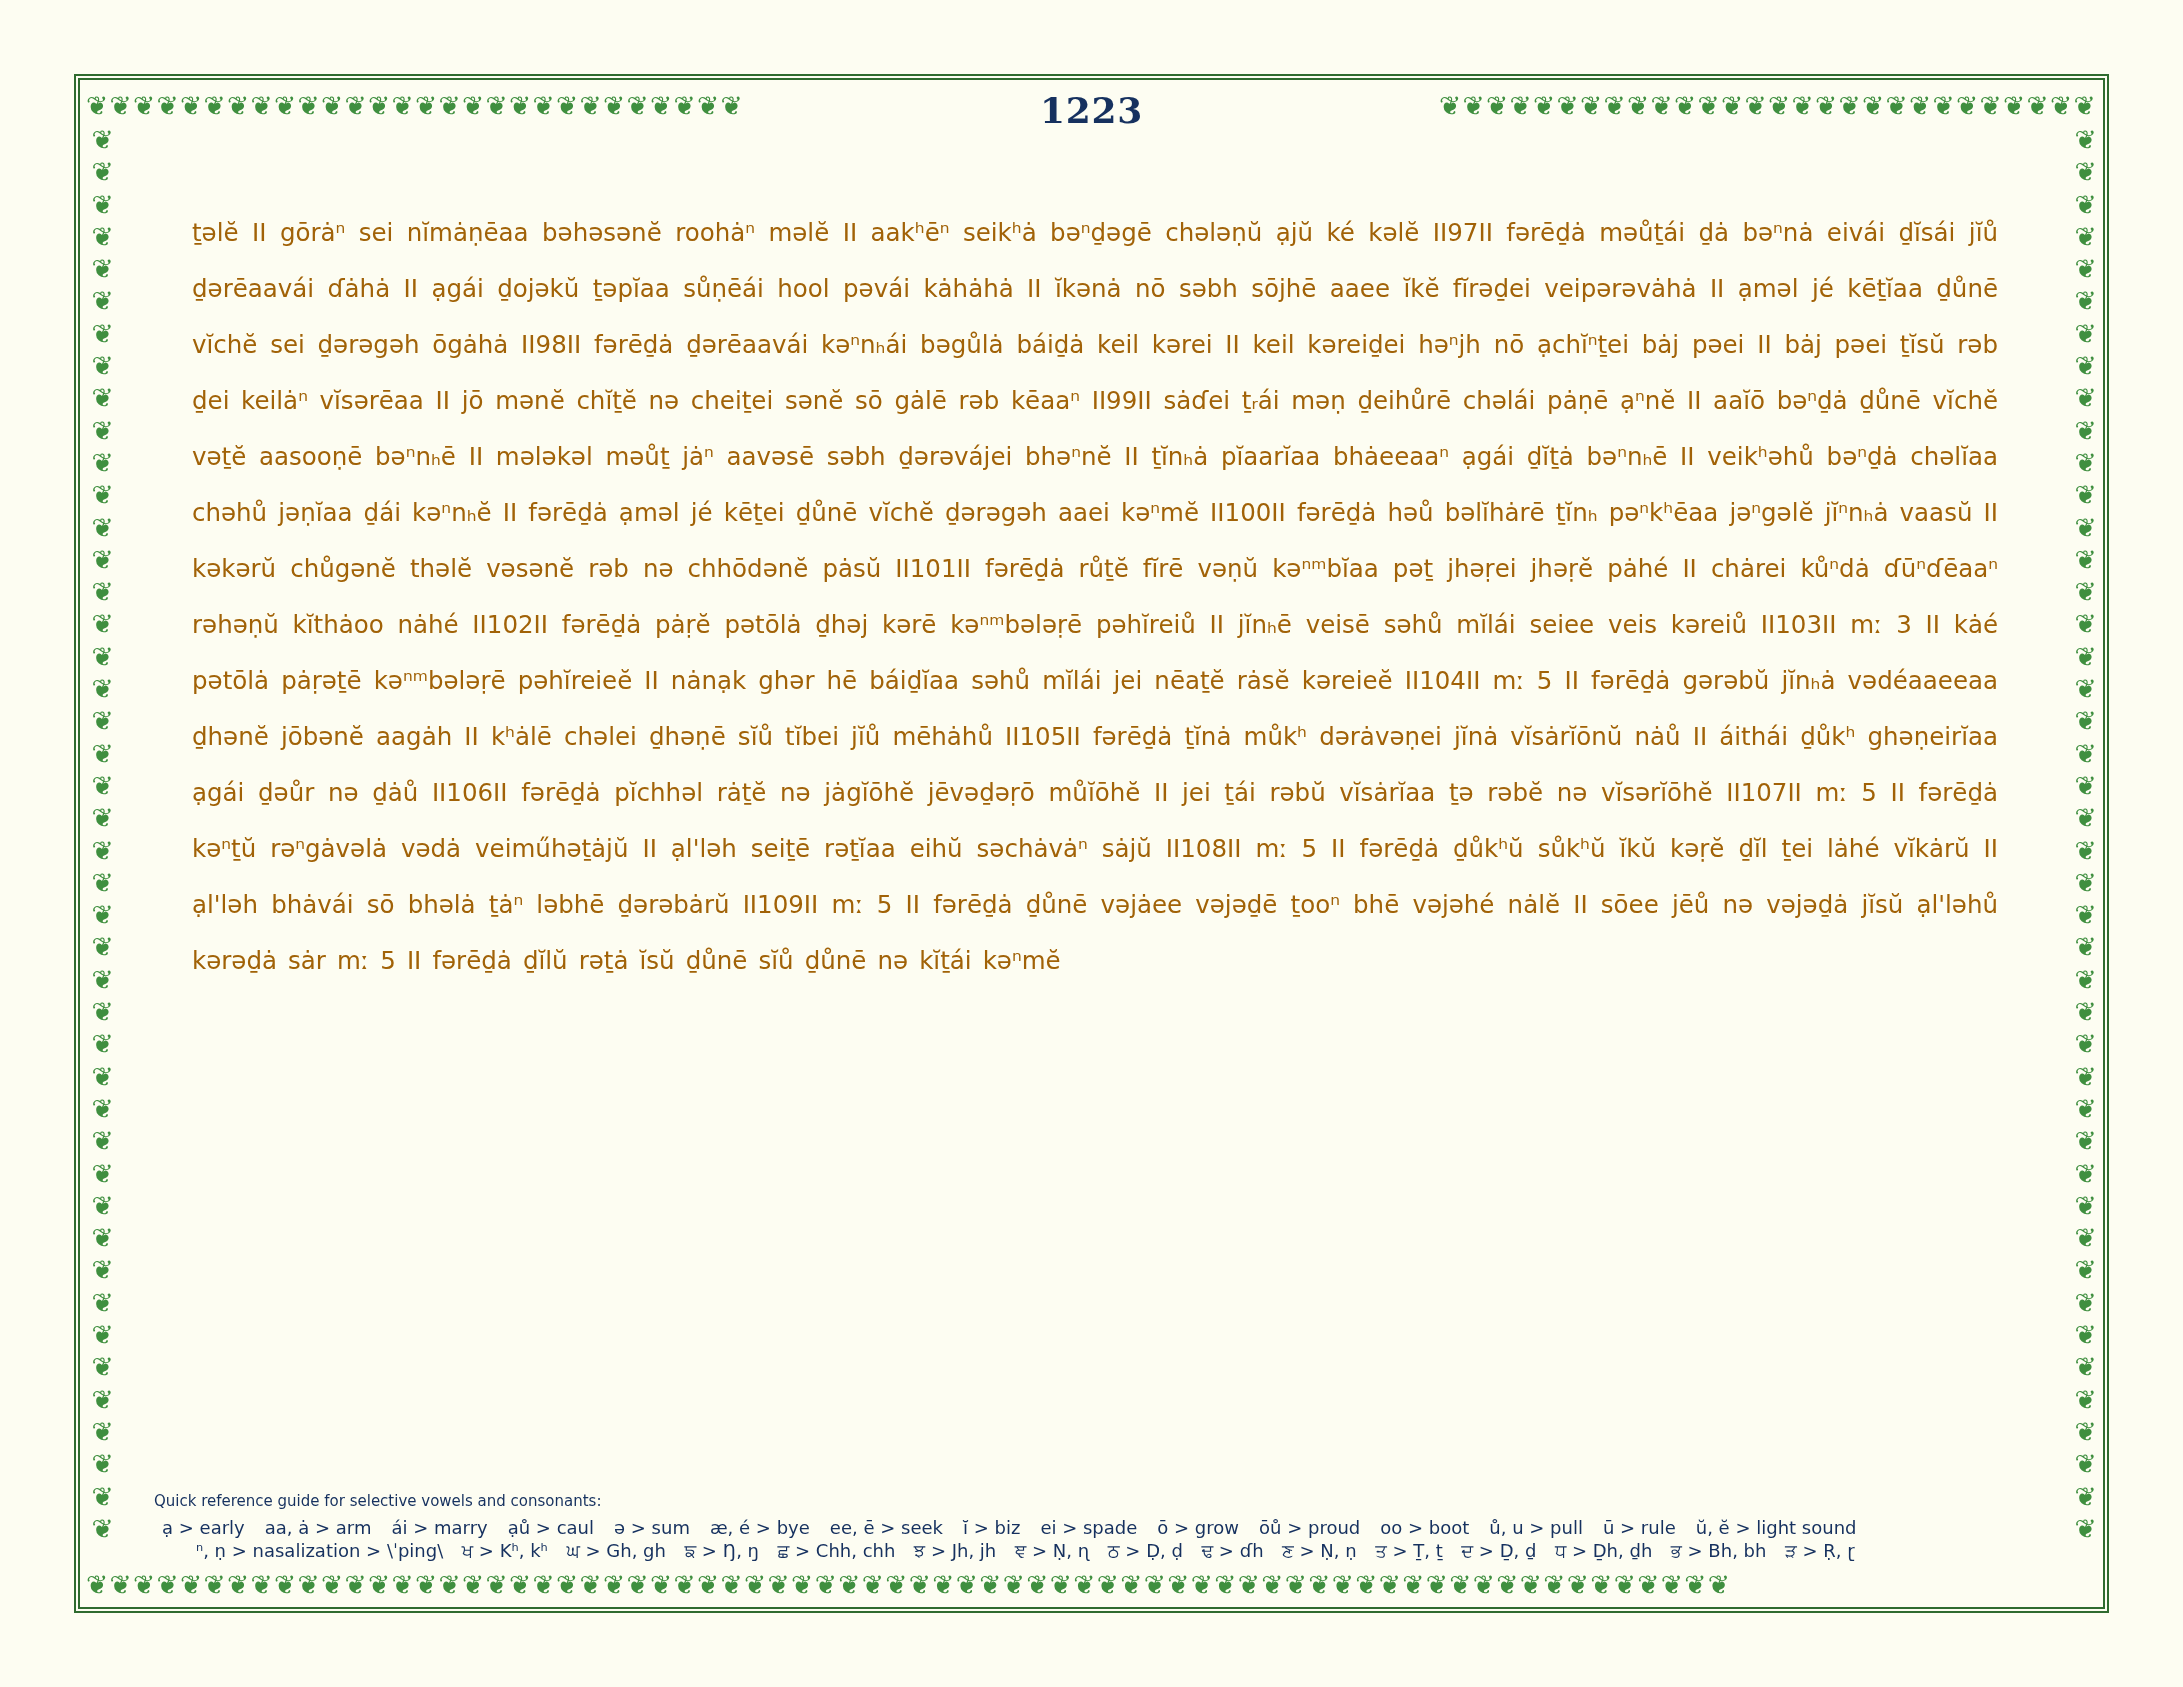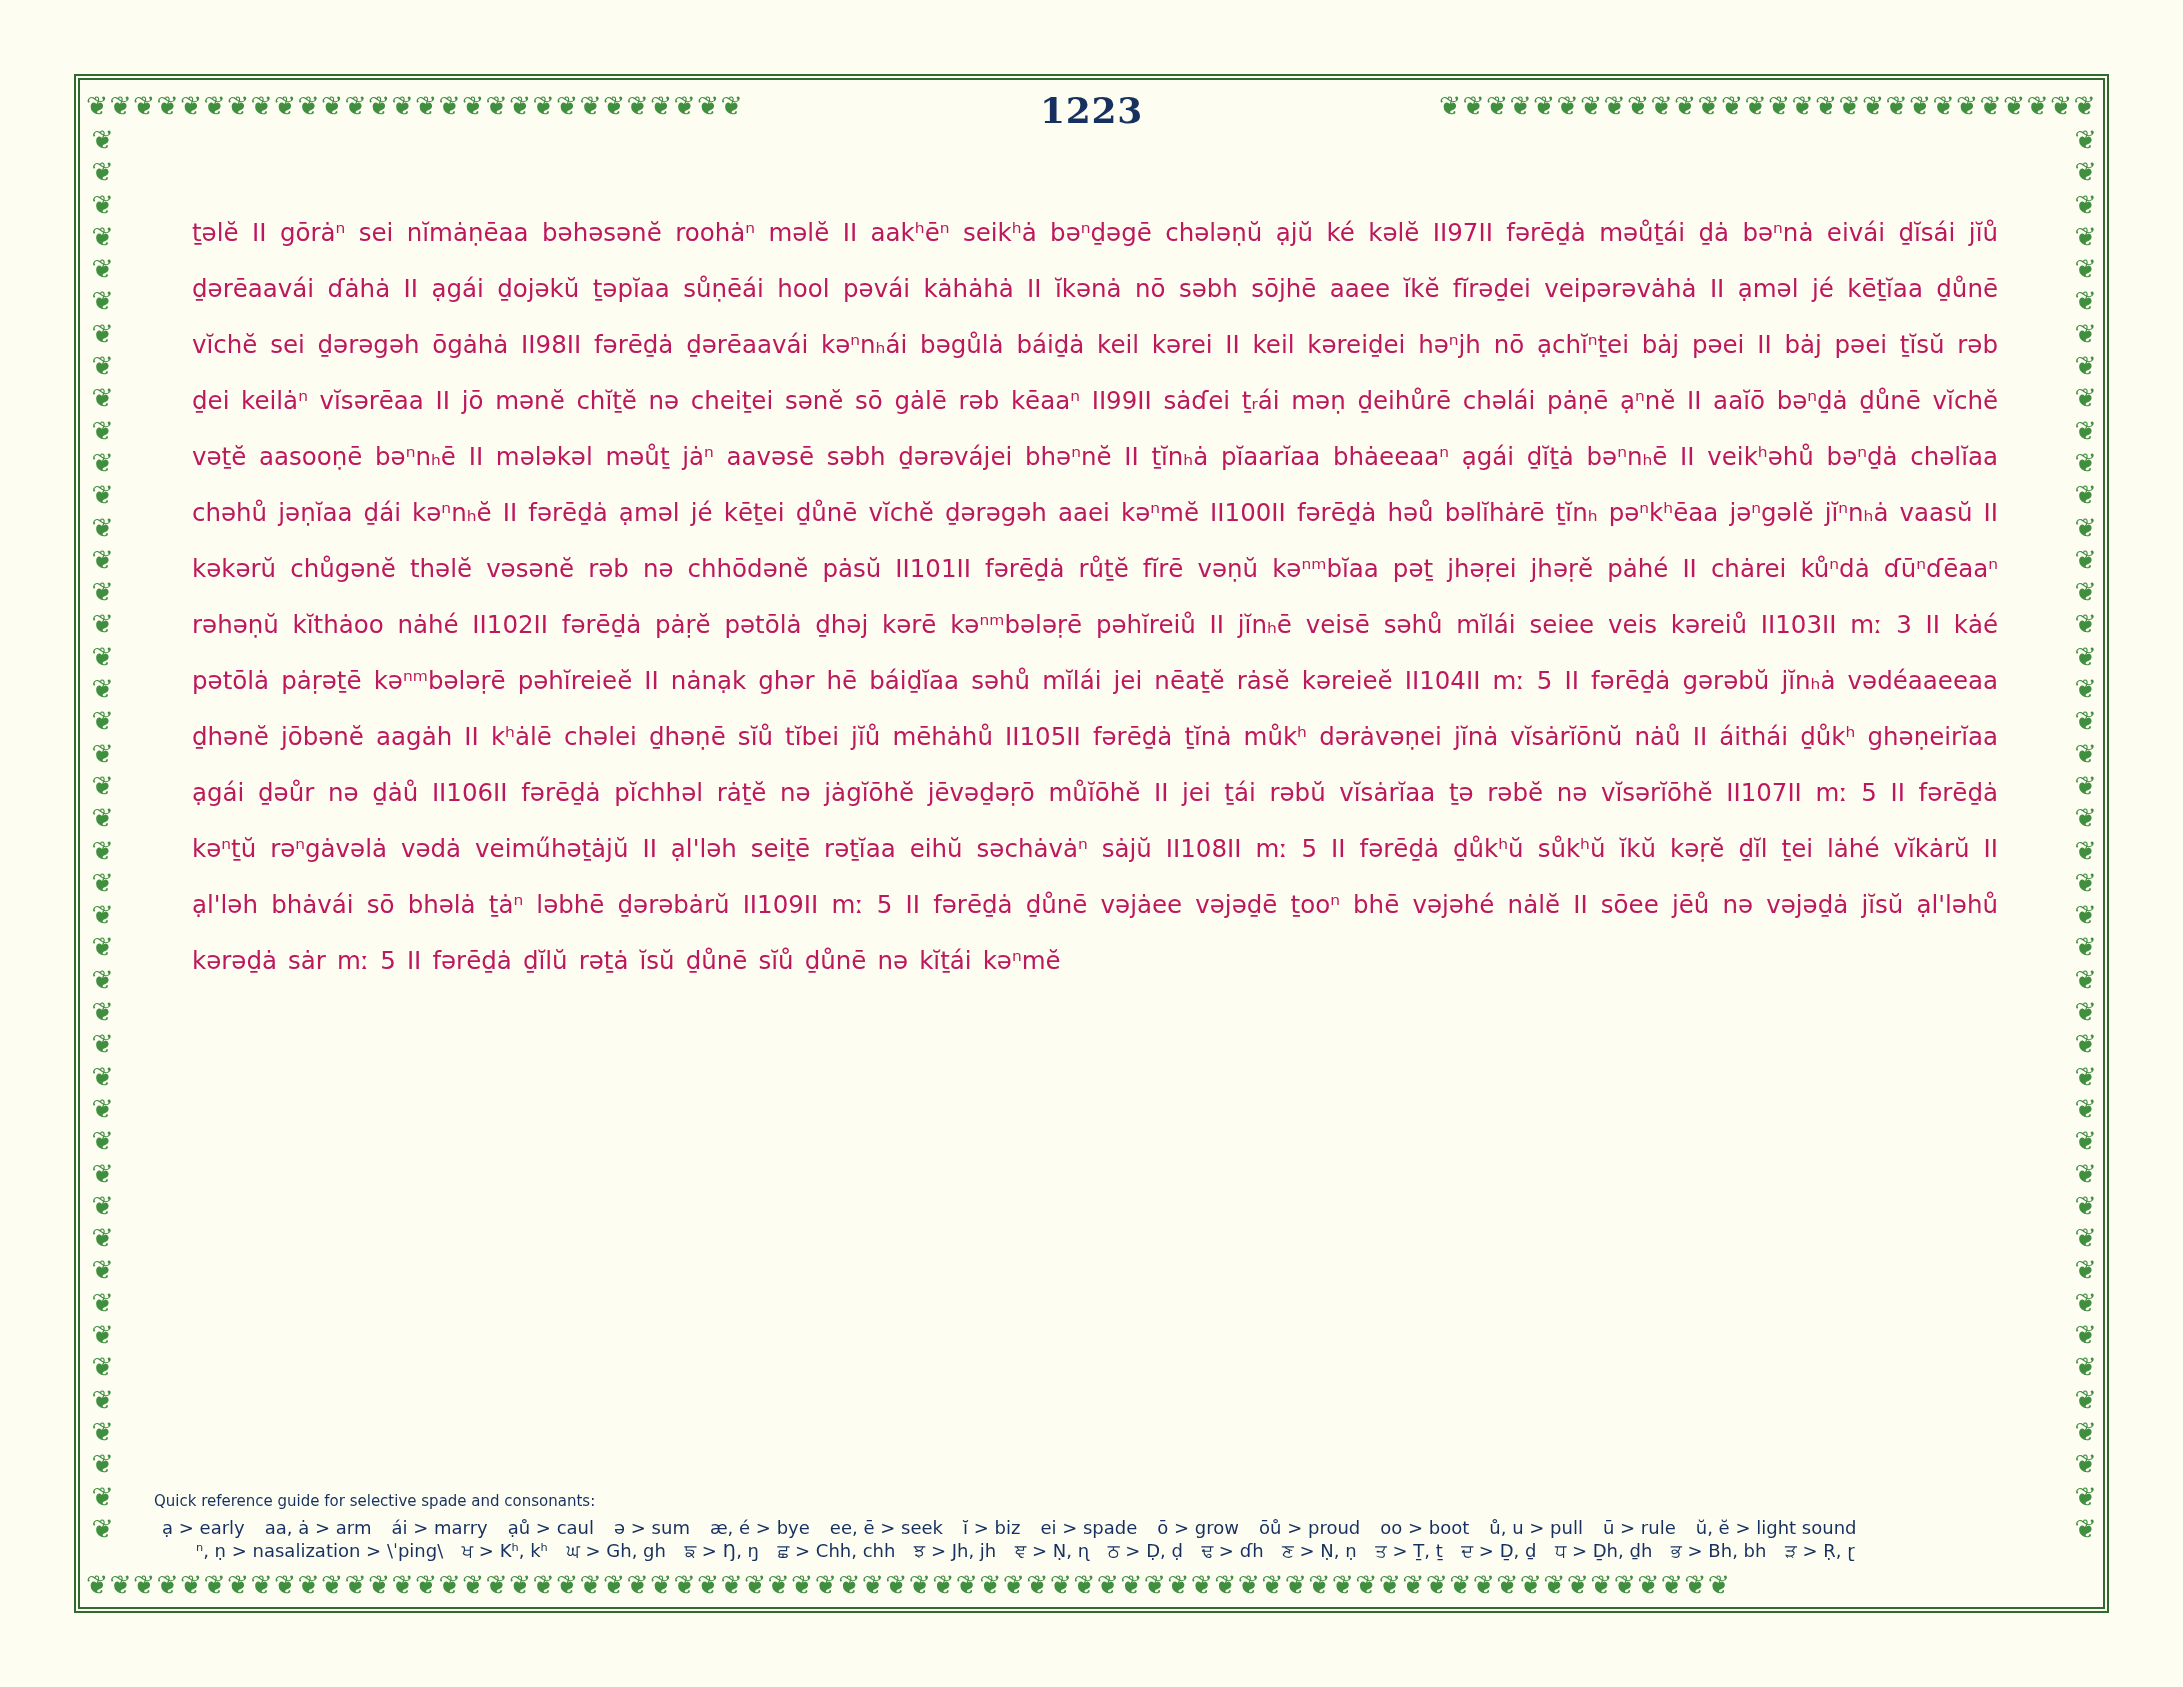--- a/index.html
+++ b/index.html
@@ -85,21 +85,21 @@
     color: #16315f;
     letter-spacing: 0.7px;
   }
 
   
   .body-text {
     position: absolute;
     left: 192px;
     top: 205px;
     width: 1806px;
-    color: #be185d;
+    color: #a16207;
     font-family: "DejaVu Sans", sans-serif;
     font-size: 24.5px;
     line-height: 56px;
     text-align: justify;
     text-justify: inter-word;
     word-spacing: 3.3px;
   }
 
   
   .footer {
@@ -132,17 +132,17 @@
 <div class="border-strip border-top-right">❦❦❦❦❦❦❦❦❦❦❦❦❦❦❦❦❦❦❦❦❦❦❦❦❦❦❦❦</div>
 <div class="border-strip border-left">❦❦❦❦❦❦❦❦❦❦❦❦❦❦❦❦❦❦❦❦❦❦❦❦❦❦❦❦❦❦❦❦❦❦❦❦❦❦❦❦❦❦❦❦</div>
 <div class="border-strip border-right">❦❦❦❦❦❦❦❦❦❦❦❦❦❦❦❦❦❦❦❦❦❦❦❦❦❦❦❦❦❦❦❦❦❦❦❦❦❦❦❦❦❦❦❦</div>
 <div class="border-strip border-bottom">❦❦❦❦❦❦❦❦❦❦❦❦❦❦❦❦❦❦❦❦❦❦❦❦❦❦❦❦❦❦❦❦❦❦❦❦❦❦❦❦❦❦❦❦❦❦❦❦❦❦❦❦❦❦❦❦❦❦❦❦❦❦❦❦❦❦❦❦❦❦</div>
 
 <div class="page-number">1223</div>
 
 <div class="body-text">ṯəlĕ II gōrȧⁿ sei nĭmȧṇēaa bəhəsənĕ roohȧⁿ məlĕ II aakʰēⁿ seikʰȧ bəⁿḏəgē chələṇŭ ạjŭ ké kəlĕ II97II fərēḏȧ məůṯái ḏȧ bəⁿnȧ eivái ḏĭsái jĭů ḏərēaavái ɗȧhȧ II ạgái ḏojəkŭ ṯəpĭaa sůṇēái hool pəvái kȧhȧhȧ II ĭkənȧ nō səbh sōjhē aaee ĭkĕ fĭrəḏei veipərəvȧhȧ II ạməl jé kēṯĭaa ḏůnē vĭchĕ sei ḏərəgəh ōgȧhȧ II98II fərēḏȧ ḏərēaavái kəⁿnₕái bəgůlȧ báiḏȧ keil kərei II keil kəreiḏei həⁿjh nō ạchĭⁿṯei bȧj pəei II bȧj pəei ṯĭsŭ rəb ḏei keilȧⁿ vĭsərēaa II jō mənĕ chĭṯĕ nə cheiṯei sənĕ sō gȧlē rəb kēaaⁿ II99II sȧɗei ṯᵣái məṇ ḏeihůrē chəlái pȧṇē ạⁿnĕ II aaĭō bəⁿḏȧ ḏůnē vĭchĕ vəṯĕ aasooṇē bəⁿnₕē II mələkəl məůṯ jȧⁿ aavəsē səbh ḏərəvájei bhəⁿnĕ II ṯĭnₕȧ pĭaarĭaa bhȧeeaaⁿ ạgái ḏĭṯȧ bəⁿnₕē II veikʰəhů bəⁿḏȧ chəlĭaa chəhů jəṇĭaa ḏái kəⁿnₕĕ II fərēḏȧ ạməl jé kēṯei ḏůnē vĭchĕ ḏərəgəh aaei kəⁿmĕ II100II fərēḏȧ həů bəlĭhȧrē ṯĭnₕ pəⁿkʰēaa jəⁿgəlĕ jĭⁿnₕȧ vaasŭ II kəkərŭ chůgənĕ thəlĕ vəsənĕ rəb nə chhōdənĕ pȧsŭ II101II fərēḏȧ růṯĕ fĭrē vəṇŭ kəⁿᵐbĭaa pəṯ jhəṛei jhəṛĕ pȧhé II chȧrei kůⁿdȧ ɗūⁿɗēaaⁿ rəhəṇŭ kĭthȧoo nȧhé II102II fərēḏȧ pȧṛĕ pətōlȧ ḏhəj kərē kəⁿᵐbələṛē pəhĭreiů II jĭnₕē veisē səhů mĭlái seiee veis kəreiů II103II mː 3 II kȧé pətōlȧ pȧṛəṯē kəⁿᵐbələṛē pəhĭreieĕ II nȧnạk ghər hē báiḏĭaa səhů mĭlái jei nēaṯĕ rȧsĕ kəreieĕ II104II mː 5 II fərēḏȧ gərəbŭ jĭnₕȧ vədéaaeeaa ḏhənĕ jōbənĕ aagȧh II kʰȧlē chəlei ḏhəṇē sĭů tĭbei jĭů mēhȧhů II105II fərēḏȧ ṯĭnȧ můkʰ dərȧvəṇei jĭnȧ vĭsȧrĭōnŭ nȧů II áithái ḏůkʰ ghəṇeirĭaa ạgái ḏəůr nə ḏȧů II106II fərēḏȧ pĭchhəl rȧṯĕ nə jȧgĭōhĕ jēvəḏəṛō můĭōhĕ II jei ṯái rəbŭ vĭsȧrĭaa ṯə rəbĕ nə vĭsərĭōhĕ II107II mː 5 II fərēḏȧ kəⁿṯŭ rəⁿgȧvəlȧ vədȧ veiműhəṯȧjŭ II ạl'ləh seiṯē rəṯĭaa eihŭ səchȧvȧⁿ sȧjŭ II108II mː 5 II fərēḏȧ ḏůkʰŭ sůkʰŭ ĭkŭ kəṛĕ ḏĭl ṯei lȧhé vĭkȧrŭ II ạl'ləh bhȧvái sō bhəlȧ ṯȧⁿ ləbhē ḏərəbȧrŭ II109II mː 5 II fərēḏȧ ḏůnē vəjȧee vəjəḏē ṯooⁿ bhē vəjəhé nȧlĕ II sōee jēů nə vəjəḏȧ jĭsŭ ạl'ləhů kərəḏȧ sȧr mː 5 II fərēḏȧ ḏĭlŭ rəṯȧ ĭsŭ ḏůnē sĭů ḏůnē nə kĭṯái kəⁿmĕ</div>
 
 <div class="footer">
-  <div class="footer-title">Quick reference guide for selective spade and consonants:</div>
+  <div class="footer-title">Quick reference guide for selective vowels and consonants:</div>
   <div class="footer-row row1"><span>ạ &gt; early</span><span class="gap" style="width: 20px;"></span><span>aa, ȧ &gt; arm</span><span class="gap" style="width: 20px;"></span><span>ái &gt; marry</span><span class="gap" style="width: 20px;"></span><span>ạů &gt; caul</span><span class="gap" style="width: 20px;"></span><span>ə &gt; sum</span><span class="gap" style="width: 20px;"></span><span>æ, é &gt; bye</span><span class="gap" style="width: 20px;"></span><span>ee, ē &gt; seek</span><span class="gap" style="width: 20px;"></span><span>ĭ &gt; biz</span><span class="gap" style="width: 20px;"></span><span>ei &gt; spade</span><span class="gap" style="width: 20px;"></span><span>ō &gt; grow</span><span class="gap" style="width: 20px;"></span><span>ōů &gt; proud</span><span class="gap" style="width: 20px;"></span><span>oo &gt; boot</span><span class="gap" style="width: 20px;"></span><span>ů, u &gt; pull</span><span class="gap" style="width: 20px;"></span><span>ū &gt; rule</span><span class="gap" style="width: 20px;"></span><span>ŭ, ĕ &gt; light sound</span></div>
   <div class="footer-row row2"><span>ⁿ, ṇ &gt; nasalization &gt; \ˈping\</span><span class="gap" style="width: 18.5px;"></span><span>ਖ &gt; Kʰ, kʰ</span><span class="gap" style="width: 18.5px;"></span><span>ਘ &gt; Gh, gh</span><span class="gap" style="width: 18.5px;"></span><span>ਙ &gt; Ŋ, ŋ</span><span class="gap" style="width: 18.5px;"></span><span>ਛ &gt; Chh, chh</span><span class="gap" style="width: 18.5px;"></span><span>ਝ &gt; Jh, jh</span><span class="gap" style="width: 18.5px;"></span><span>ਞ &gt; Ṇ, ɳ</span><span class="gap" style="width: 18.5px;"></span><span>ਠ &gt; Ḍ, ḍ</span><span class="gap" style="width: 18.5px;"></span><span>ਢ &gt; ɗh</span><span class="gap" style="width: 18.5px;"></span><span>ਣ &gt; Ṇ, ṇ</span><span class="gap" style="width: 18.5px;"></span><span>ਤ &gt; Ṯ, ṯ</span><span class="gap" style="width: 18.5px;"></span><span>ਦ &gt; Ḏ, ḏ</span><span class="gap" style="width: 18.5px;"></span><span>ਧ &gt; Ḏh, ḏh</span><span class="gap" style="width: 18.5px;"></span><span>ਭ &gt; Bh, bh</span><span class="gap" style="width: 18.5px;"></span><span>ੜ &gt; Ṛ, ɽ</span></div>
 </div>
 
 
 </body></html>

